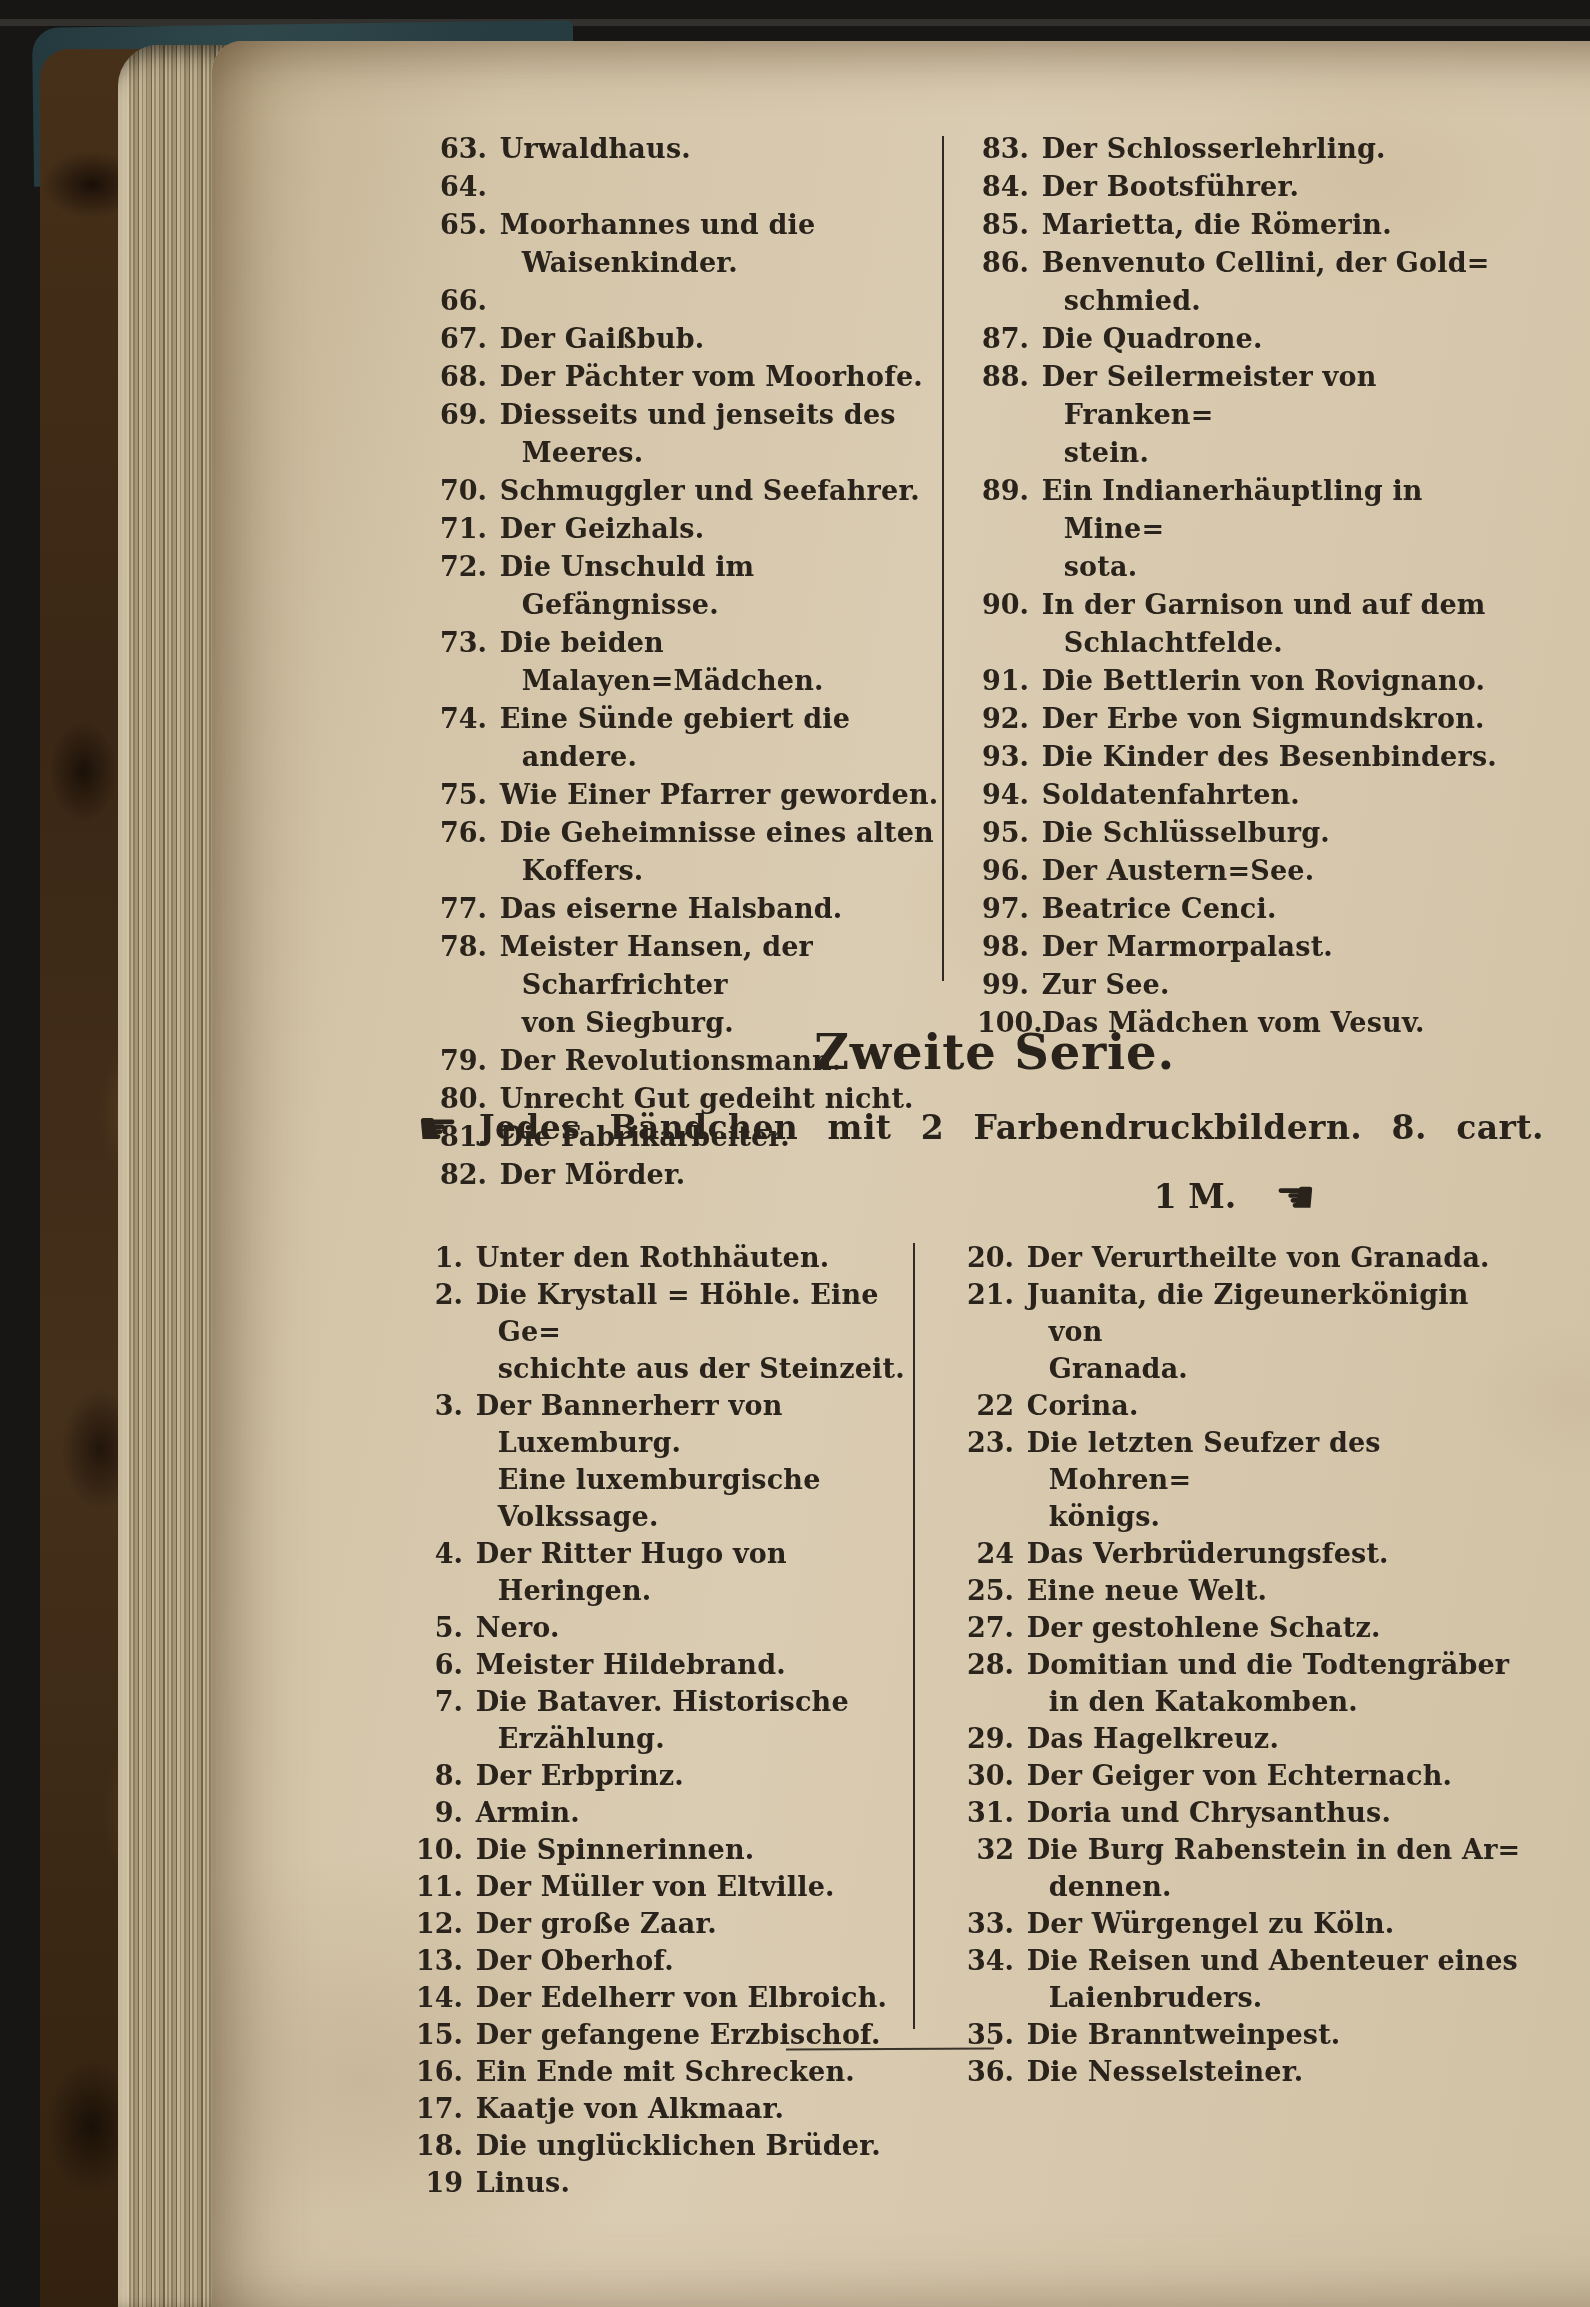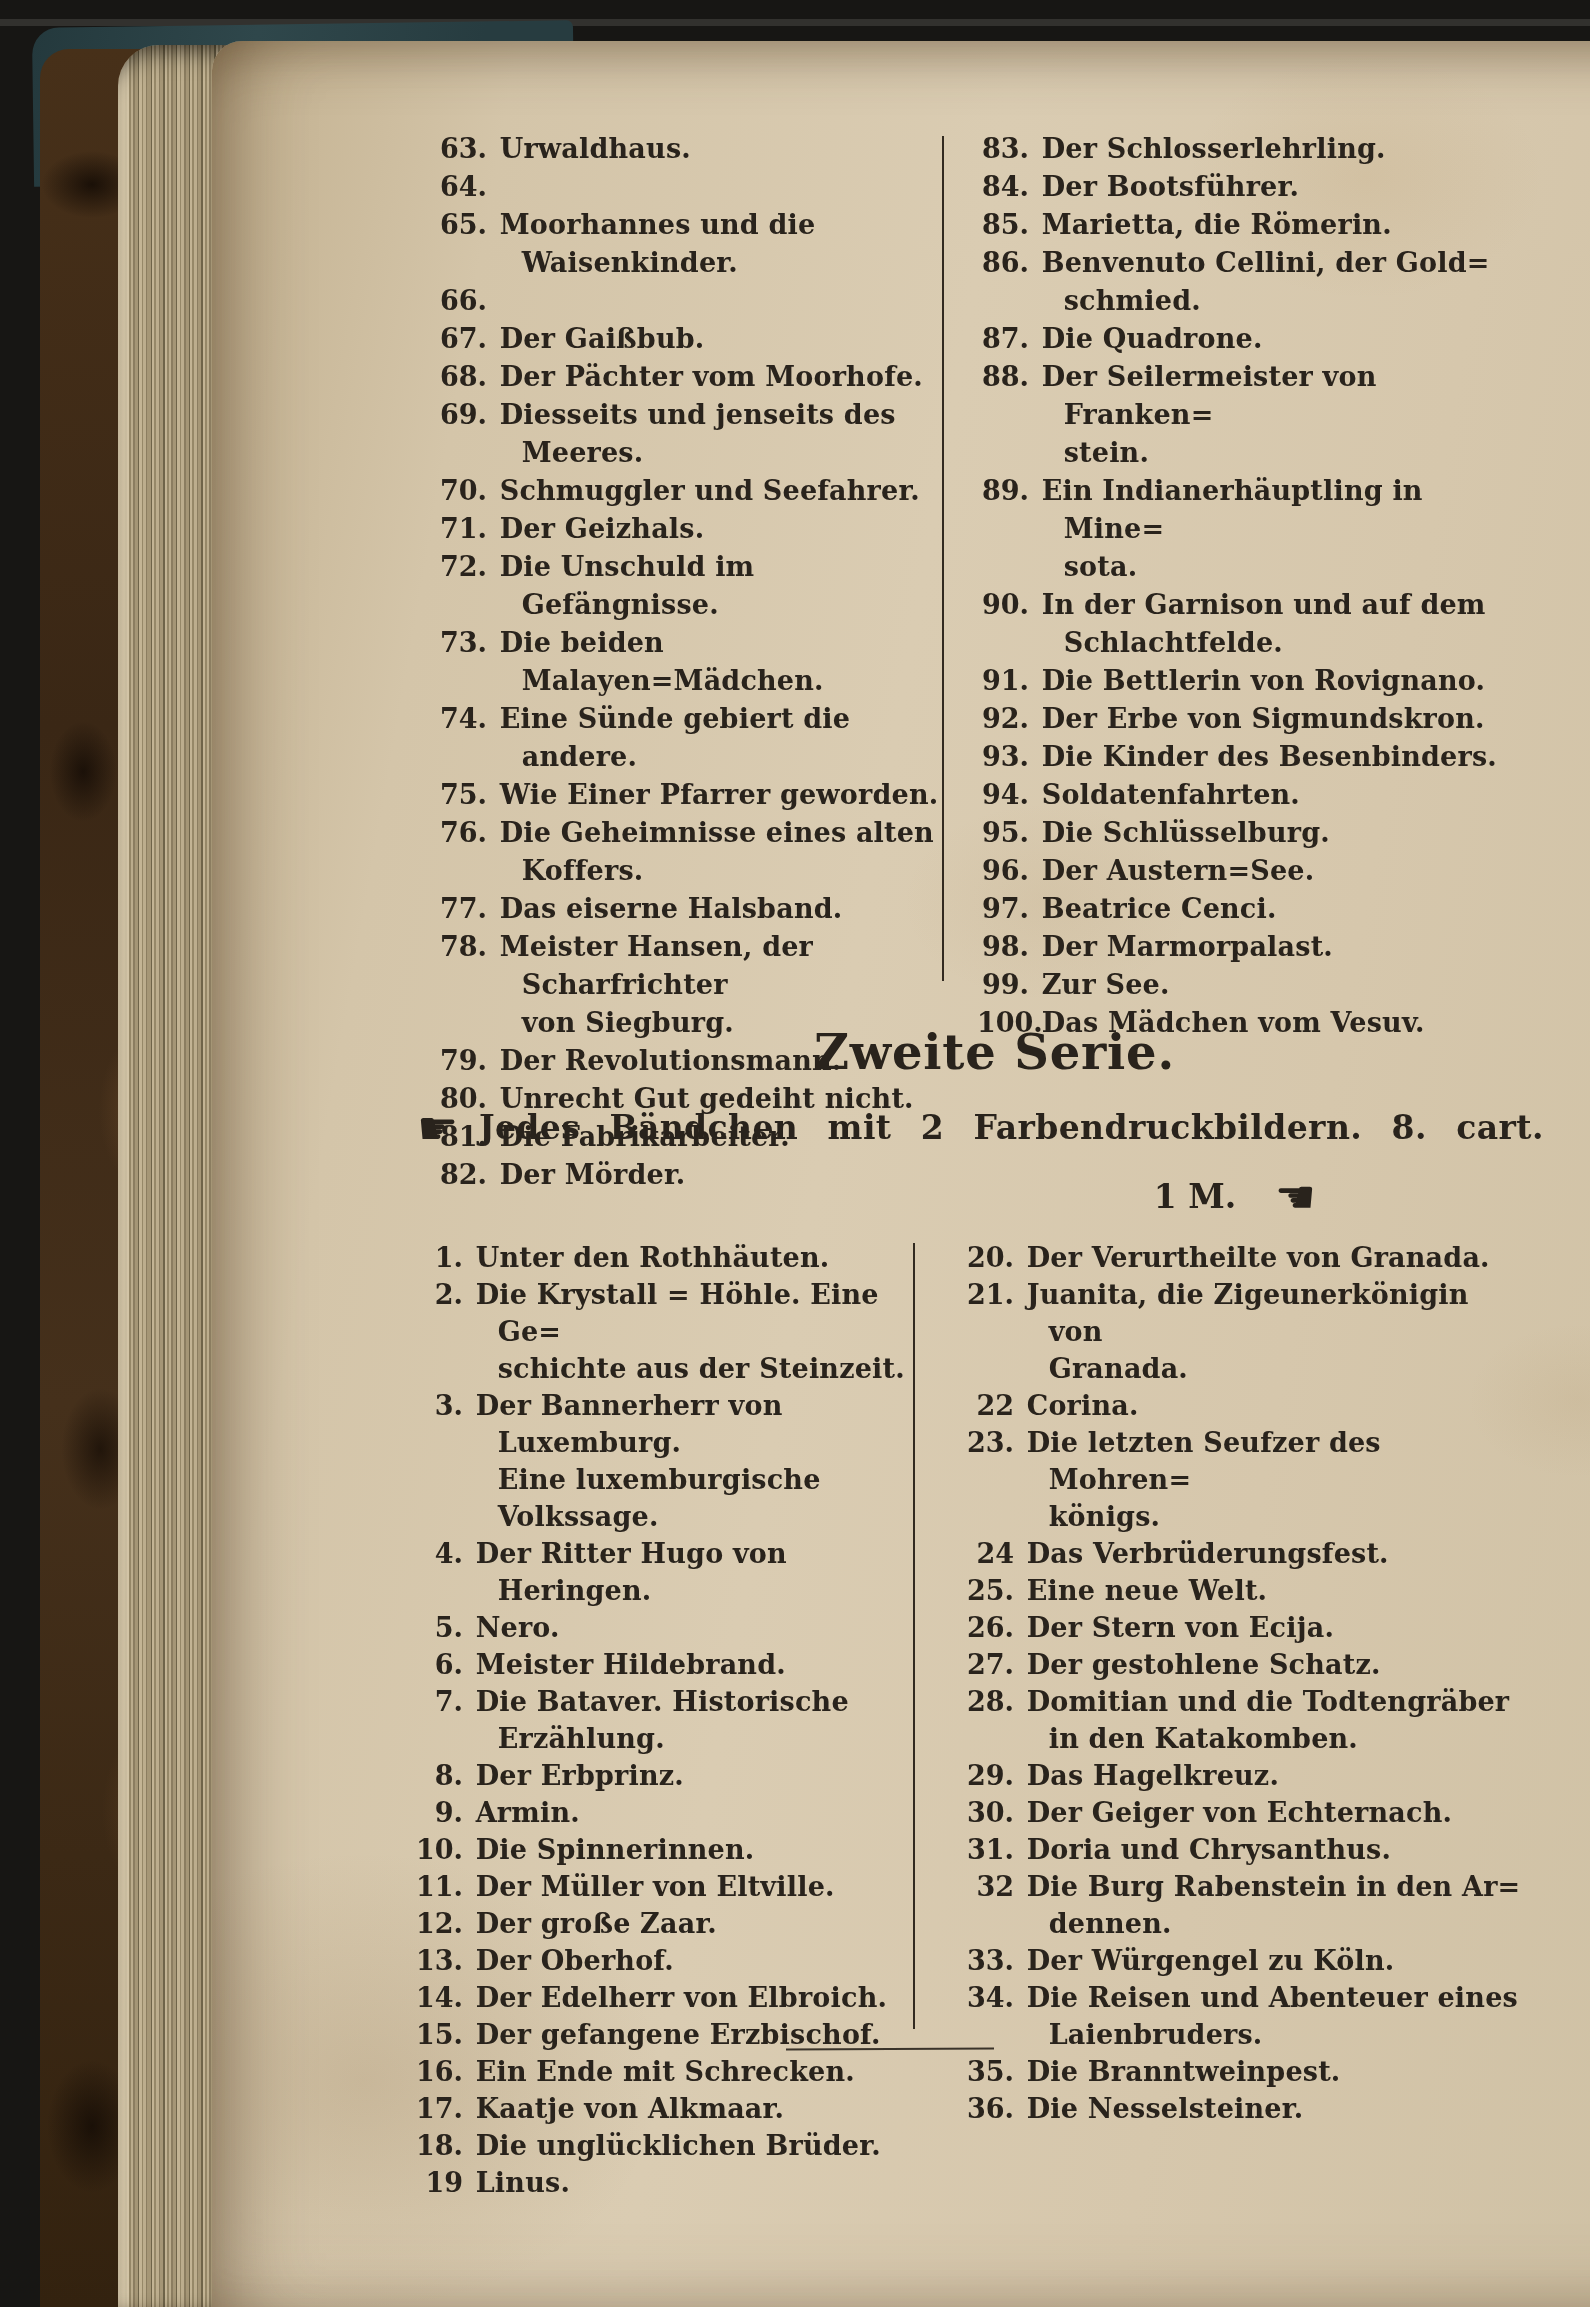--- a/index.html
+++ b/index.html
@@ -427,24 +427,20 @@
   <div class="row">
     <span class="num">24</span>
     <span class="txt">Das Verbrüderungsfest.</span>
   </div>
 
   <div class="row">
     <span class="num">25.</span>
     <span class="txt">Eine neue Welt.</span>
   </div>
 
-  <div class="row">
-    <span class="num">26.</span>
-    <span class="txt">Der Stern von Ecija.</span>
-  </div>
 
   <div class="row">
     <span class="num">27.</span>
     <span class="txt">Der gestohlene Schatz.</span>
   </div>
 
   <div class="row">
     <span class="num">28.</span>
     <span class="txt">Domitian und die Todtengräber
 in den Katakomben.</span>

